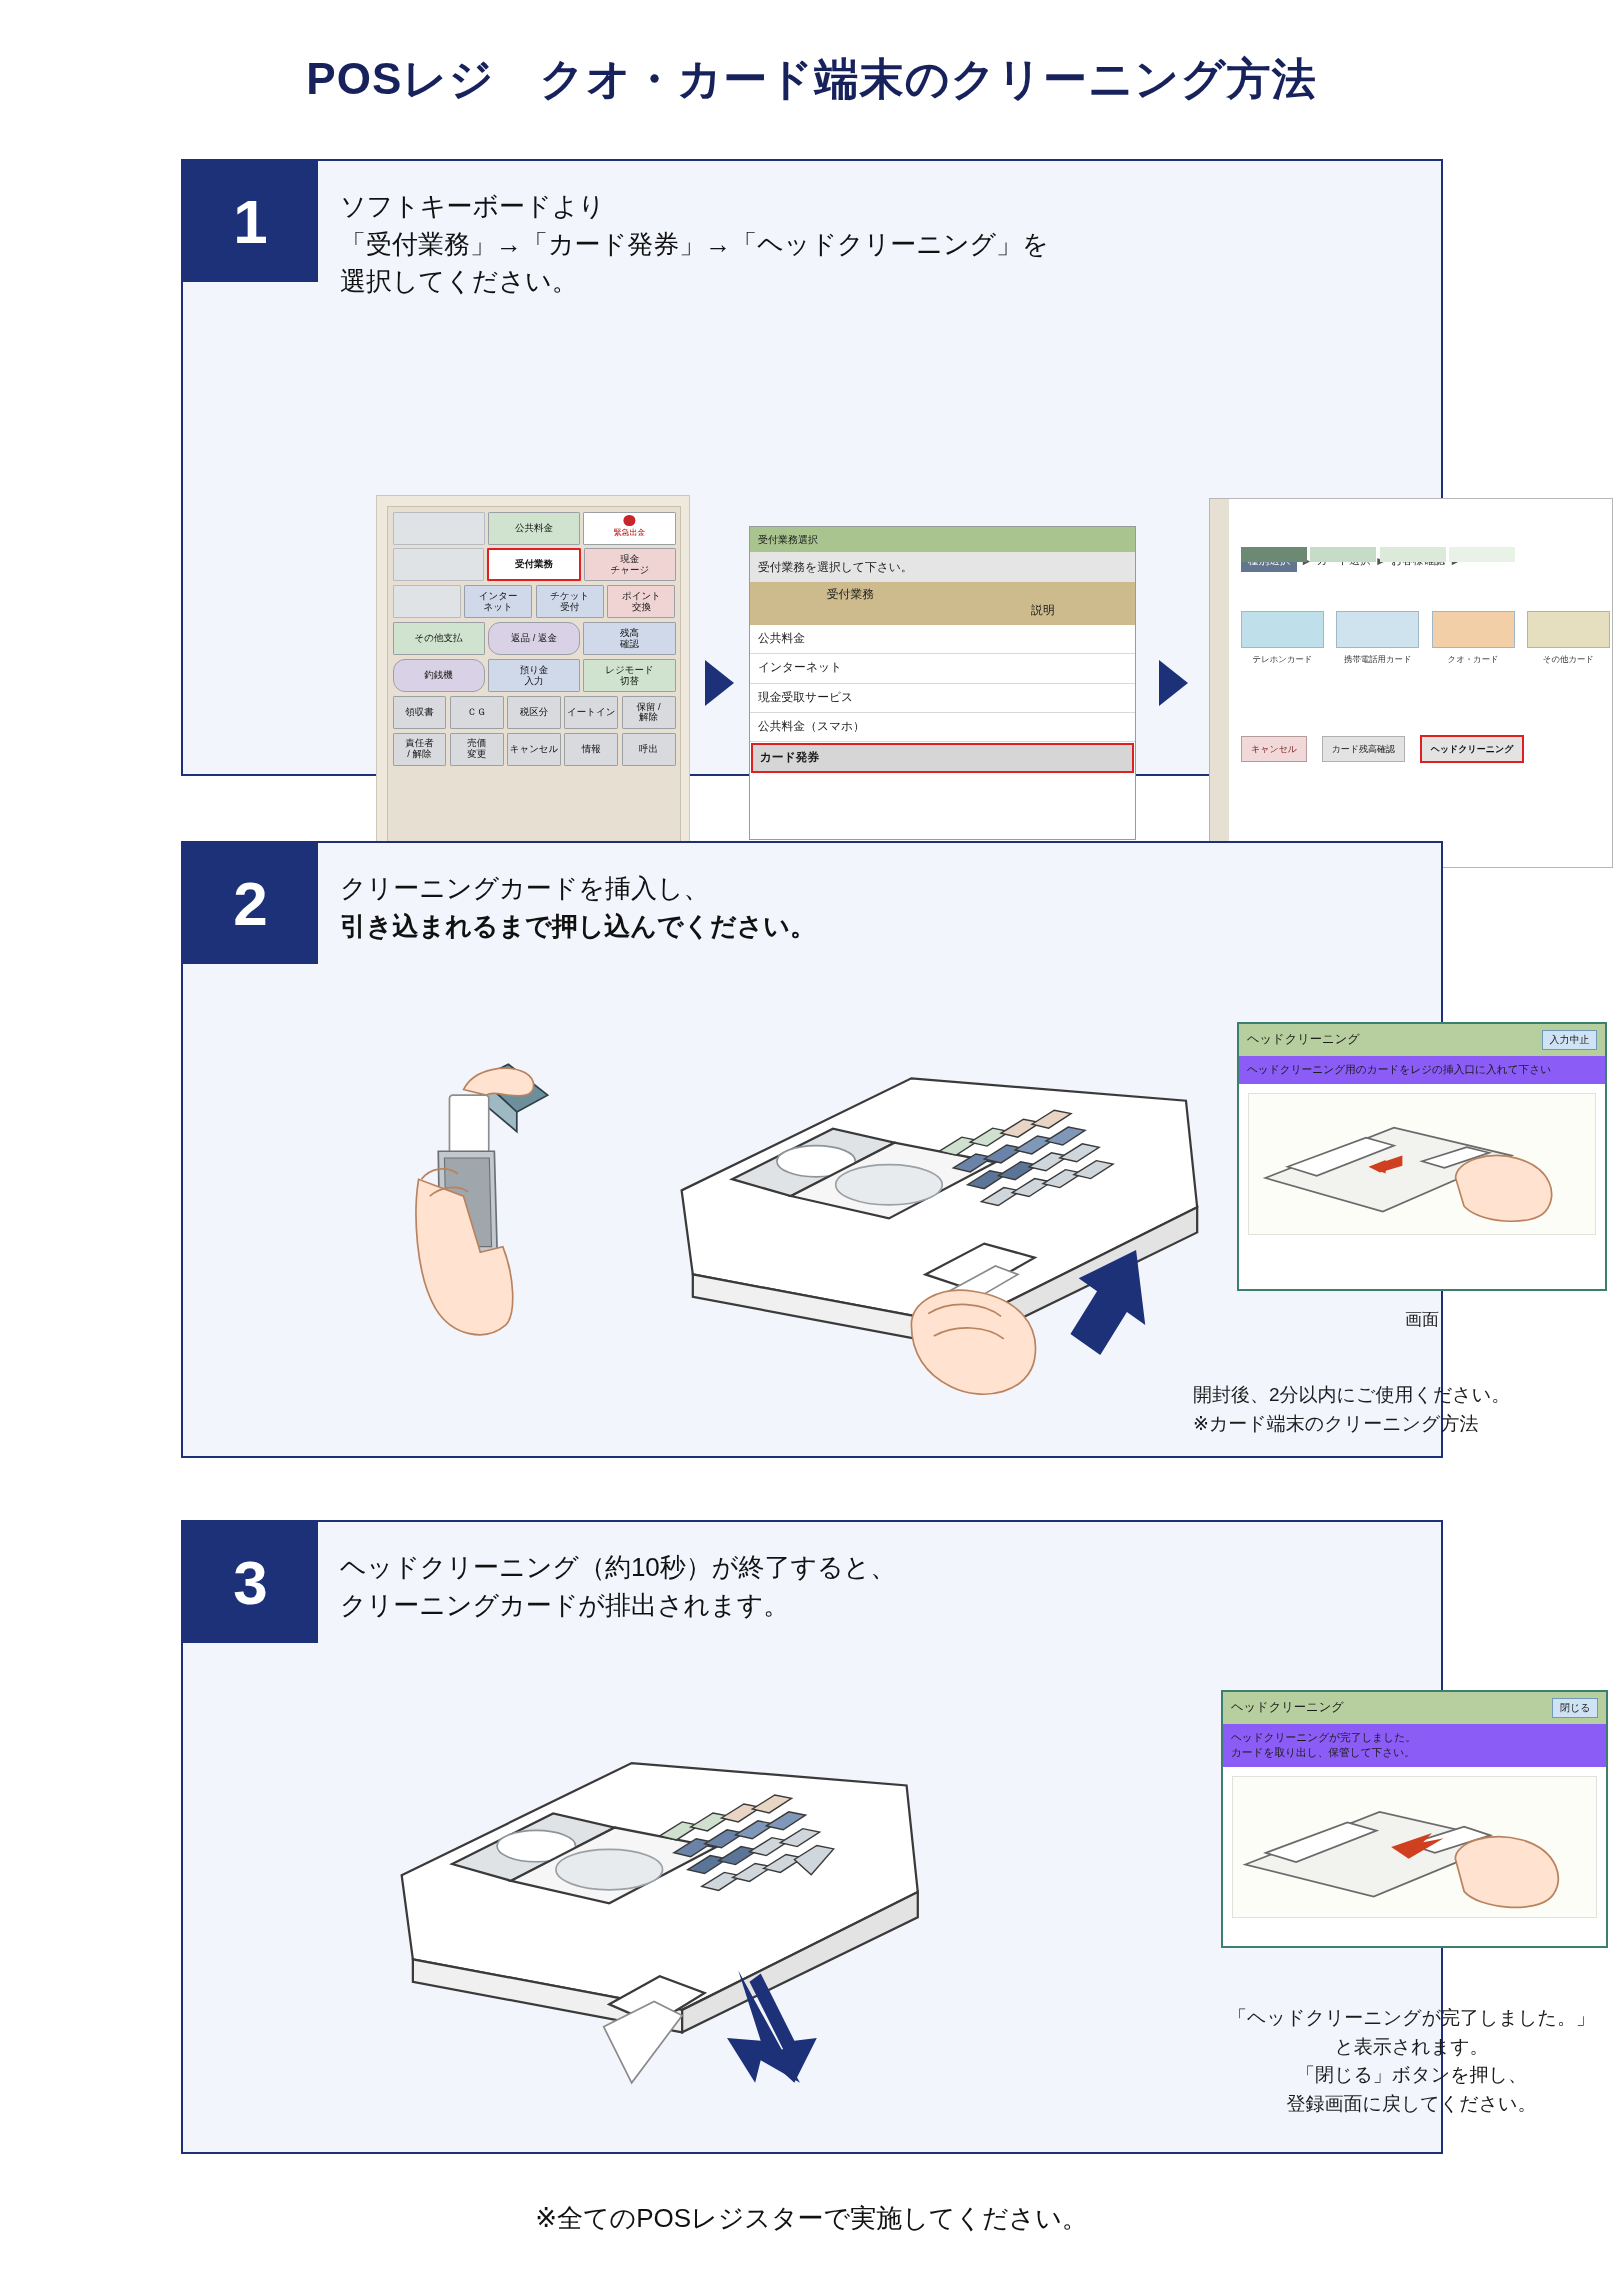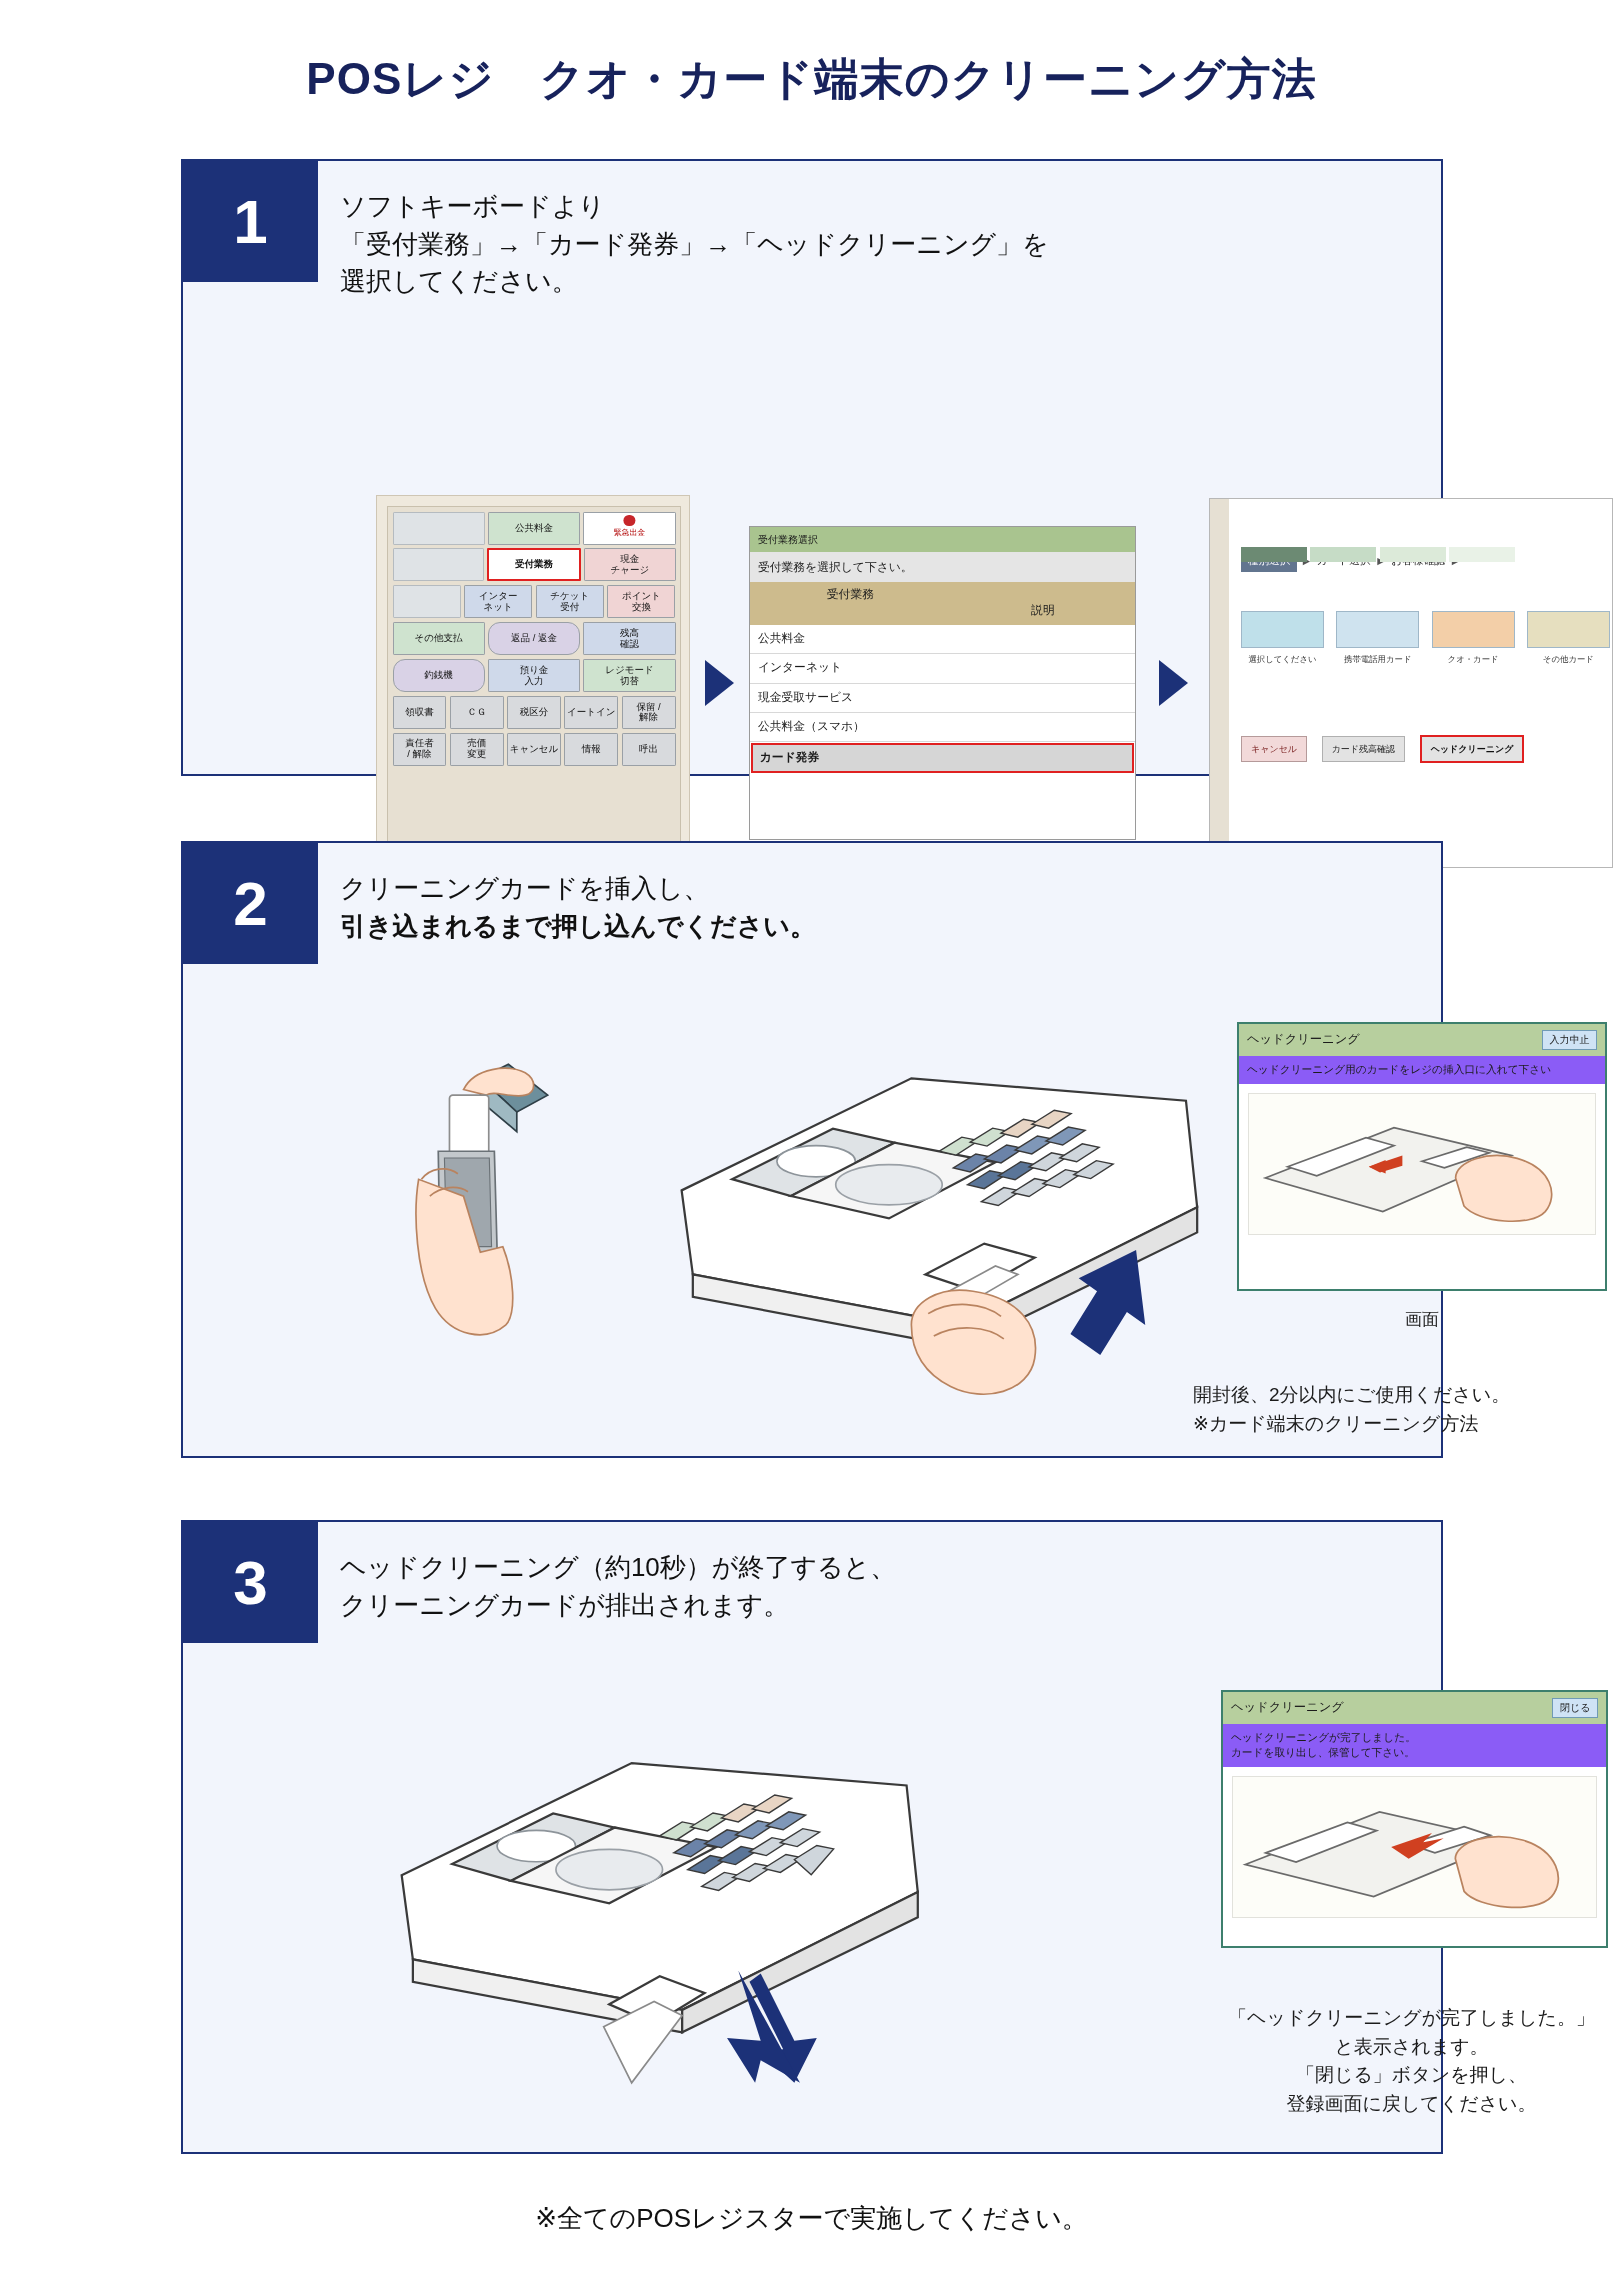--- a/index.html
+++ b/index.html
@@ -410,21 +410,21 @@
       </div>
       <div class="cs-bars">
         <div style="background:#6c8a73;"></div>
         <div style="background:#c6dcc6;"></div>
         <div style="background:#dcead9;"></div>
         <div style="background:#e9f2e7;"></div>
       </div>
       <div class="cs-cards">
         <div class="cs-card">
           <div class="thumb" style="background:#bfe0ea;"></div>
-          <div class="cap">選択してください</div>
+          <div class="cap">テレホンカード</div>
         </div>
         <div class="cs-card">
           <div class="thumb" style="background:#cfe3ef;"></div>
           <div class="cap">携帯電話用カード</div>
         </div>
         <div class="cs-card">
           <div class="thumb" style="background:#f3cfa8;"></div>
           <div class="cap">クオ・カード</div>
         </div>
         <div class="cs-card">

